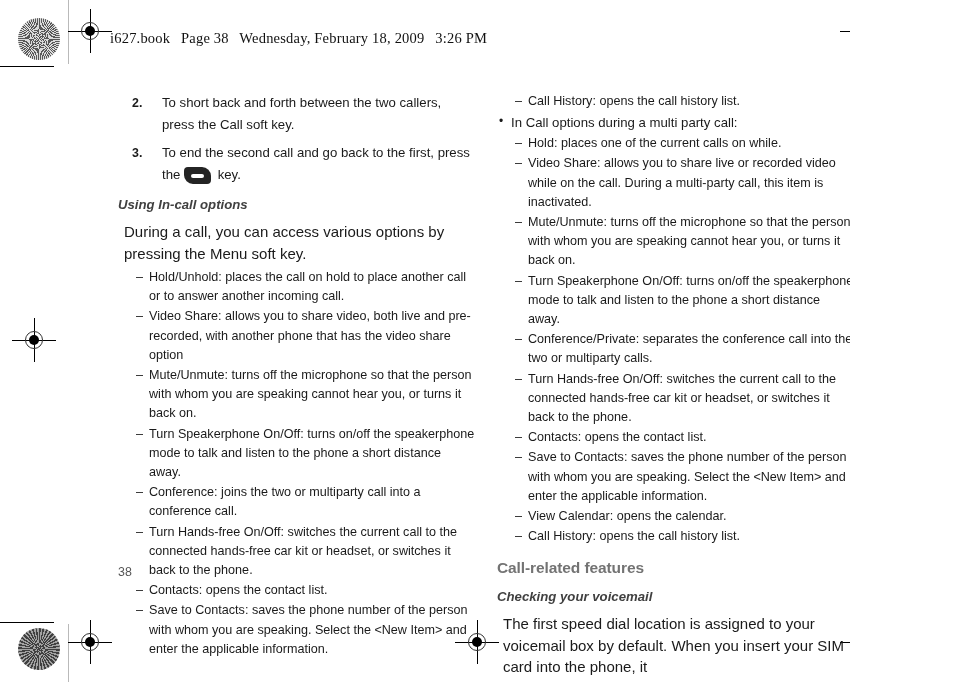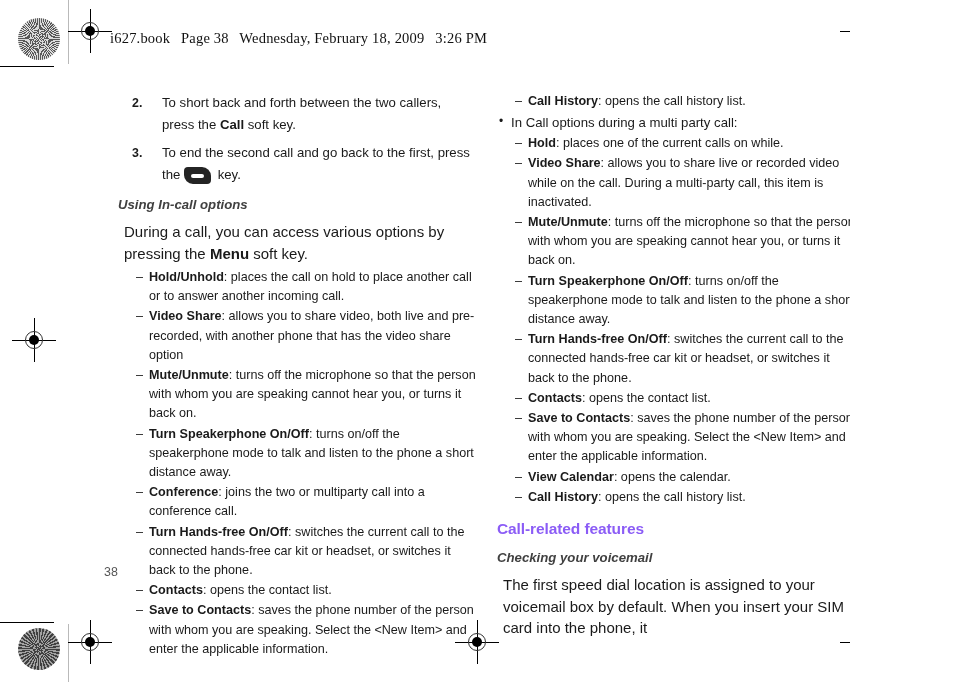--- a/index.html
+++ b/index.html
@@ -137,38 +137,38 @@
     line-height: 19.2px;
     margin-bottom: 1px;
   }
   .dash::before {
     content: "\2013";
     position: absolute;
     left: 18px;
     top: 0;
   }
   .h2 {
-    color: #8b5cf6;
+    color: #737373;
     font-weight: bold;
     font-size: 15.5px;
     line-height: 20px;
     margin-top: 12px;
     margin-bottom: 5px;
     letter-spacing: -0.1px;
   }
   .h3 {
     color: #404040;
     font-weight: bold;
     font-style: italic;
     font-size: 13.2px;
     line-height: 18px;
     margin-top: 10px;
     margin-bottom: 7px;
   }
-  b { font-weight: bold; }
+  b { font-weight: normal; }
 
   .endcall-icon {
     display: inline-block;
     vertical-align: -5px;
     width: 27px;
     height: 17px;
     background: #242424;
     border-radius: 4px 9px 4px 9px;
     position: relative;
     margin-right: 3px;
@@ -179,21 +179,21 @@
     left: 7px;
     top: 7px;
     width: 13px;
     height: 3.5px;
     background: #ffffff;
     border-radius: 2px;
   }
 
   .pagenum {
     position: absolute;
-    left: 104px;
+    left: 118px;
     top: 565px;
     font-size: 12.4px;
     color: #555;
   }
 </style>
 </head>
 <body>
 
 <div class="page">
 
@@ -295,20 +295,21 @@
   <div class="col col-right">
 
     <div class="dash"><b>Call History</b><span>: opens the call history list.</span></div>
 
     <div class="bullet">In Call options during a multi party call:</div>
 
     <div class="dash"><b>Hold</b><span>: places one of the current calls on while.</span></div>
     <div class="dash"><b>Video Share</b><span>: allows you to share live or recorded video while on the call. During a multi-party call, this item is inactivated.</span></div>
     <div class="dash"><b>Mute/Unmute</b><span>: turns off the microphone so that the person with whom you are speaking cannot hear you, or turns it back on.</span></div>
     <div class="dash"><b>Turn Speakerphone On/Off</b><span>: turns on/off the speakerphone mode to talk and listen to the phone a short distance away.</span></div>
+    <div class="dash"><b>Conference/Private</b><span>: separates the conference call into the two or multiparty calls.</span></div>
     <div class="dash"><b>Turn Hands-free On/Off</b><span>: switches the current call to the connected hands-free car kit or headset, or switches it back to the phone.</span></div>
     <div class="dash"><b>Contacts</b><span>: opens the contact list.</span></div>
     <div class="dash"><b>Save to Contacts</b><span>: saves the phone number of the person with whom you are speaking. Select the &lt;New Item&gt; and enter the applicable information.</span></div>
     <div class="dash"><b>View Calendar</b><span>: opens the calendar.</span></div>
     <div class="dash"><b>Call History</b><span>: opens the call history list.</span></div>
 
     <div class="h2">Call-related features</div>
     <div class="h3">Checking your voicemail</div>
     <div class="para">The first speed dial location is assigned to your voicemail box by default. When you insert your SIM card into the phone, it</div>
   </div>

